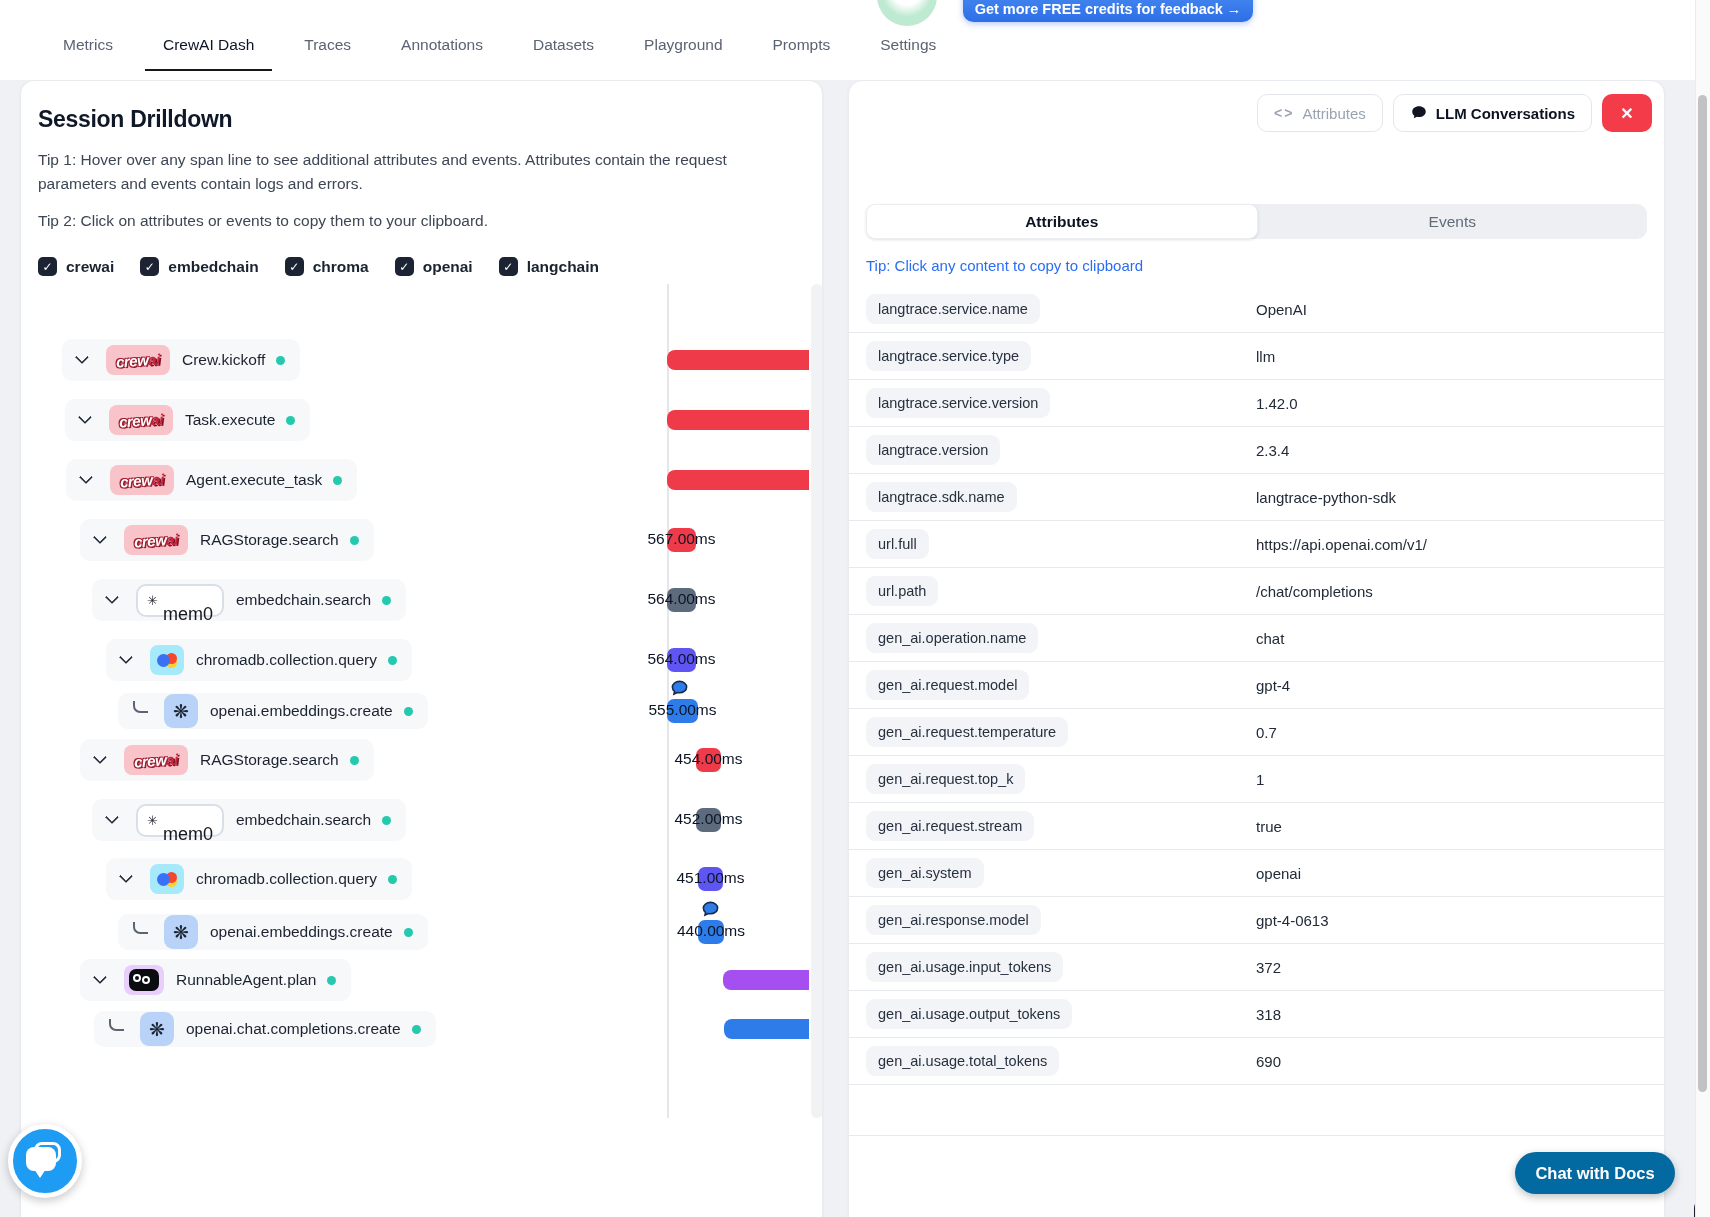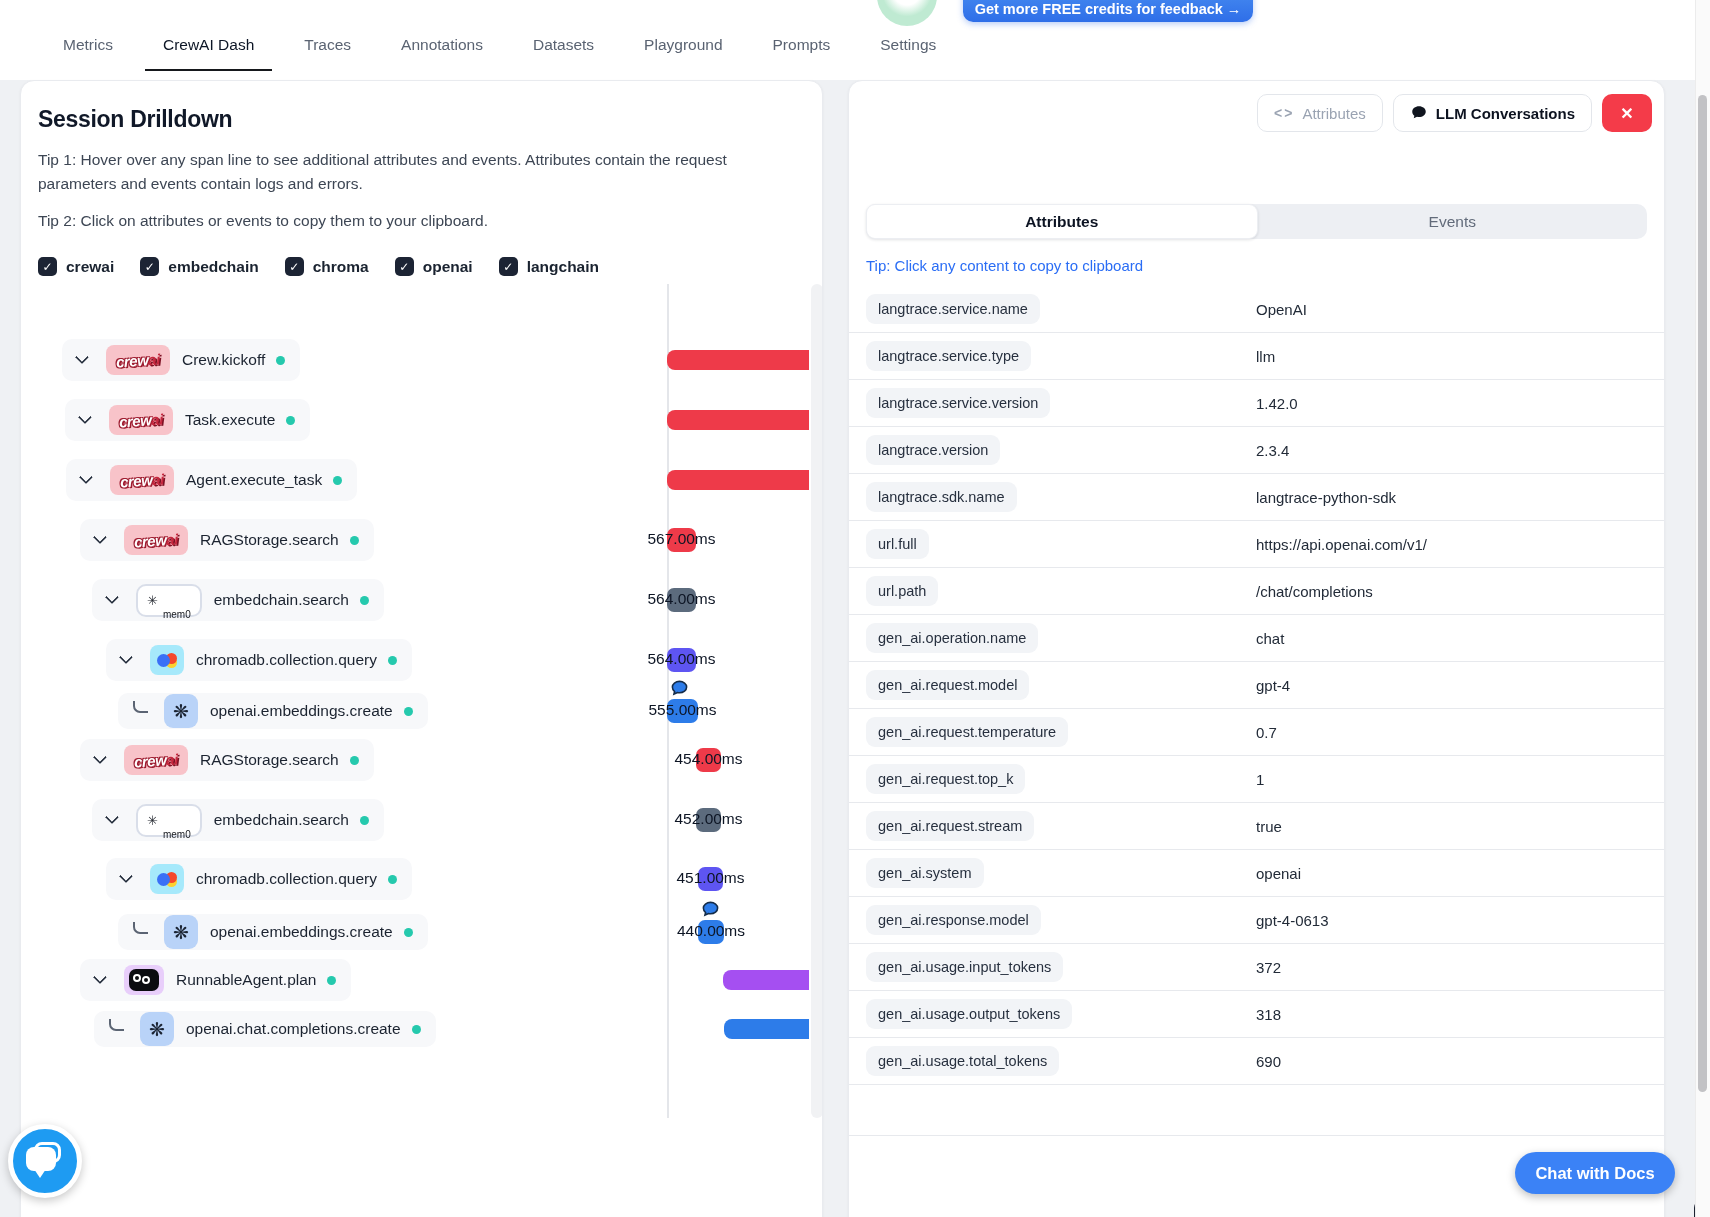--- a/index.html
+++ b/index.html
@@ -44,21 +44,21 @@
     border-bottom:2.5px solid #5b6473; border-bottom-left-radius:7px; margin:-8px 16px 0 0; flex:none; }
   .span-name { font-size:15.5px; color:#1b2330; }
   .status-dot { width:9px; height:9px; border-radius:50%; margin-left:11px; flex:none; }
   .badge { display:inline-flex; align-items:center; justify-content:center; margin-right:12px; flex:none; }
   .badge-crewai { width:64px; height:30px; background:#f8c3c9; border-radius:8px; }
   .crewai-txt { font-style:italic; font-weight:800; font-size:15px; letter-spacing:-.5px; transform:rotate(-4deg);
     color:#fff; text-shadow:1.4px 1.4px 0 #9d1b2f,-1px -1px 0 #9d1b2f,1px -1px 0 #9d1b2f,-1px 1px 0 #9d1b2f; }
   .crewai-txt .ai { color:#c6273e; text-shadow:1.4px 1.4px 0 #7e1124; }
   .badge-mem0 { height:33px; padding:0 9px; background:#fff; border:2px solid #d9dee9; border-radius:10px; gap:5px; }
   .mem0-glyph { font-size:13px; color:#23272f; }
-  .mem0-txt { font-size:10px; color:#14171d;margin-top:28px; }
+  .mem0-txt { font-size:18px; color:#14171d;margin-top:28px; }
   .badge-chroma { width:34px; height:30px; background:#a6e9fb; border-radius:8px; }
   .chroma-logo { position:relative; width:21px; height:14px; }
   .chroma-logo i { position:absolute; border-radius:50%; display:block; }
   .chroma-blue   { width:13px; height:13px; background:#3a70f6; left:0; top:1px; z-index:3; }
   .chroma-red    { width:11px; height:11px; background:#f5472b; left:9px; top:0; z-index:2; }
   .chroma-yellow { width:11px; height:11px; background:#fcd12f; left:9px; top:4px; z-index:1; }
   .badge-openai { width:34px; height:34px; background:#b9d3f8; border-radius:9px; font-size:19px; color:#1b2433; }
   .badge-langchain { width:40px; height:30px; background:#e8cefa; border-radius:8px; }
   .lc-box { position:relative; width:30px; height:22px; background:#0b0c10; border-radius:7px; }
   .lc-box i { position:absolute; width:8px; height:8px; border:2.5px solid #fff; border-radius:50%; display:block; }
@@ -94,21 +94,21 @@
   .table-end { height:51px; border-bottom:1px solid #e7e9ed; }
   
   .chat-launcher { position:absolute; left:8px; top:1124px; width:74px; height:74px; border-radius:50%;
     background:#1e9bf2; border:5px solid #ffffff; box-shadow:0 3px 10px rgba(0,0,0,.22); cursor:pointer; }
   .bubble-back { position:absolute; left:21px; top:13px; width:27px; height:21px;
     border:3.5px solid #fff; border-radius:8px; }
   .bubble-front { position:absolute; left:13px; top:18px; width:30px; height:24px; background:#fff; border-radius:8px; }
   .bubble-front::after { content:""; position:absolute; left:8px; top:22px; border-left:6px solid transparent;
     border-right:6px solid transparent; border-top:9px solid #fff; }
   .chat-docs-btn { position:absolute; left:1515px; top:1152px; width:160px; height:42px; border-radius:21px;
-    background:#3b82f6; color:#fff; font-size:16.5px; font-weight:700; display:flex; align-items:center;
+    background:#0369a1; color:#fff; font-size:16.5px; font-weight:700; display:flex; align-items:center;
     justify-content:center; box-shadow:0 3px 8px rgba(0,0,0,.25); cursor:pointer; }
   .corner-blob { position:absolute; left:1694px; top:1200px; width:26px; height:26px; border-radius:8px; background:#1b2130; }
   .page-scrollbar { position:absolute; right:0; top:0; width:15px; height:100%;
     background:#fafafa; border-left:1px solid #ececec; }
   .page-scroll-thumb { position:absolute; right:3px; top:95px; width:9px; height:997px; background:#c2c2c5; border-radius:5px; }
 </style>
 </head>
 <body>
 
 <div class="green-orb"></div>

